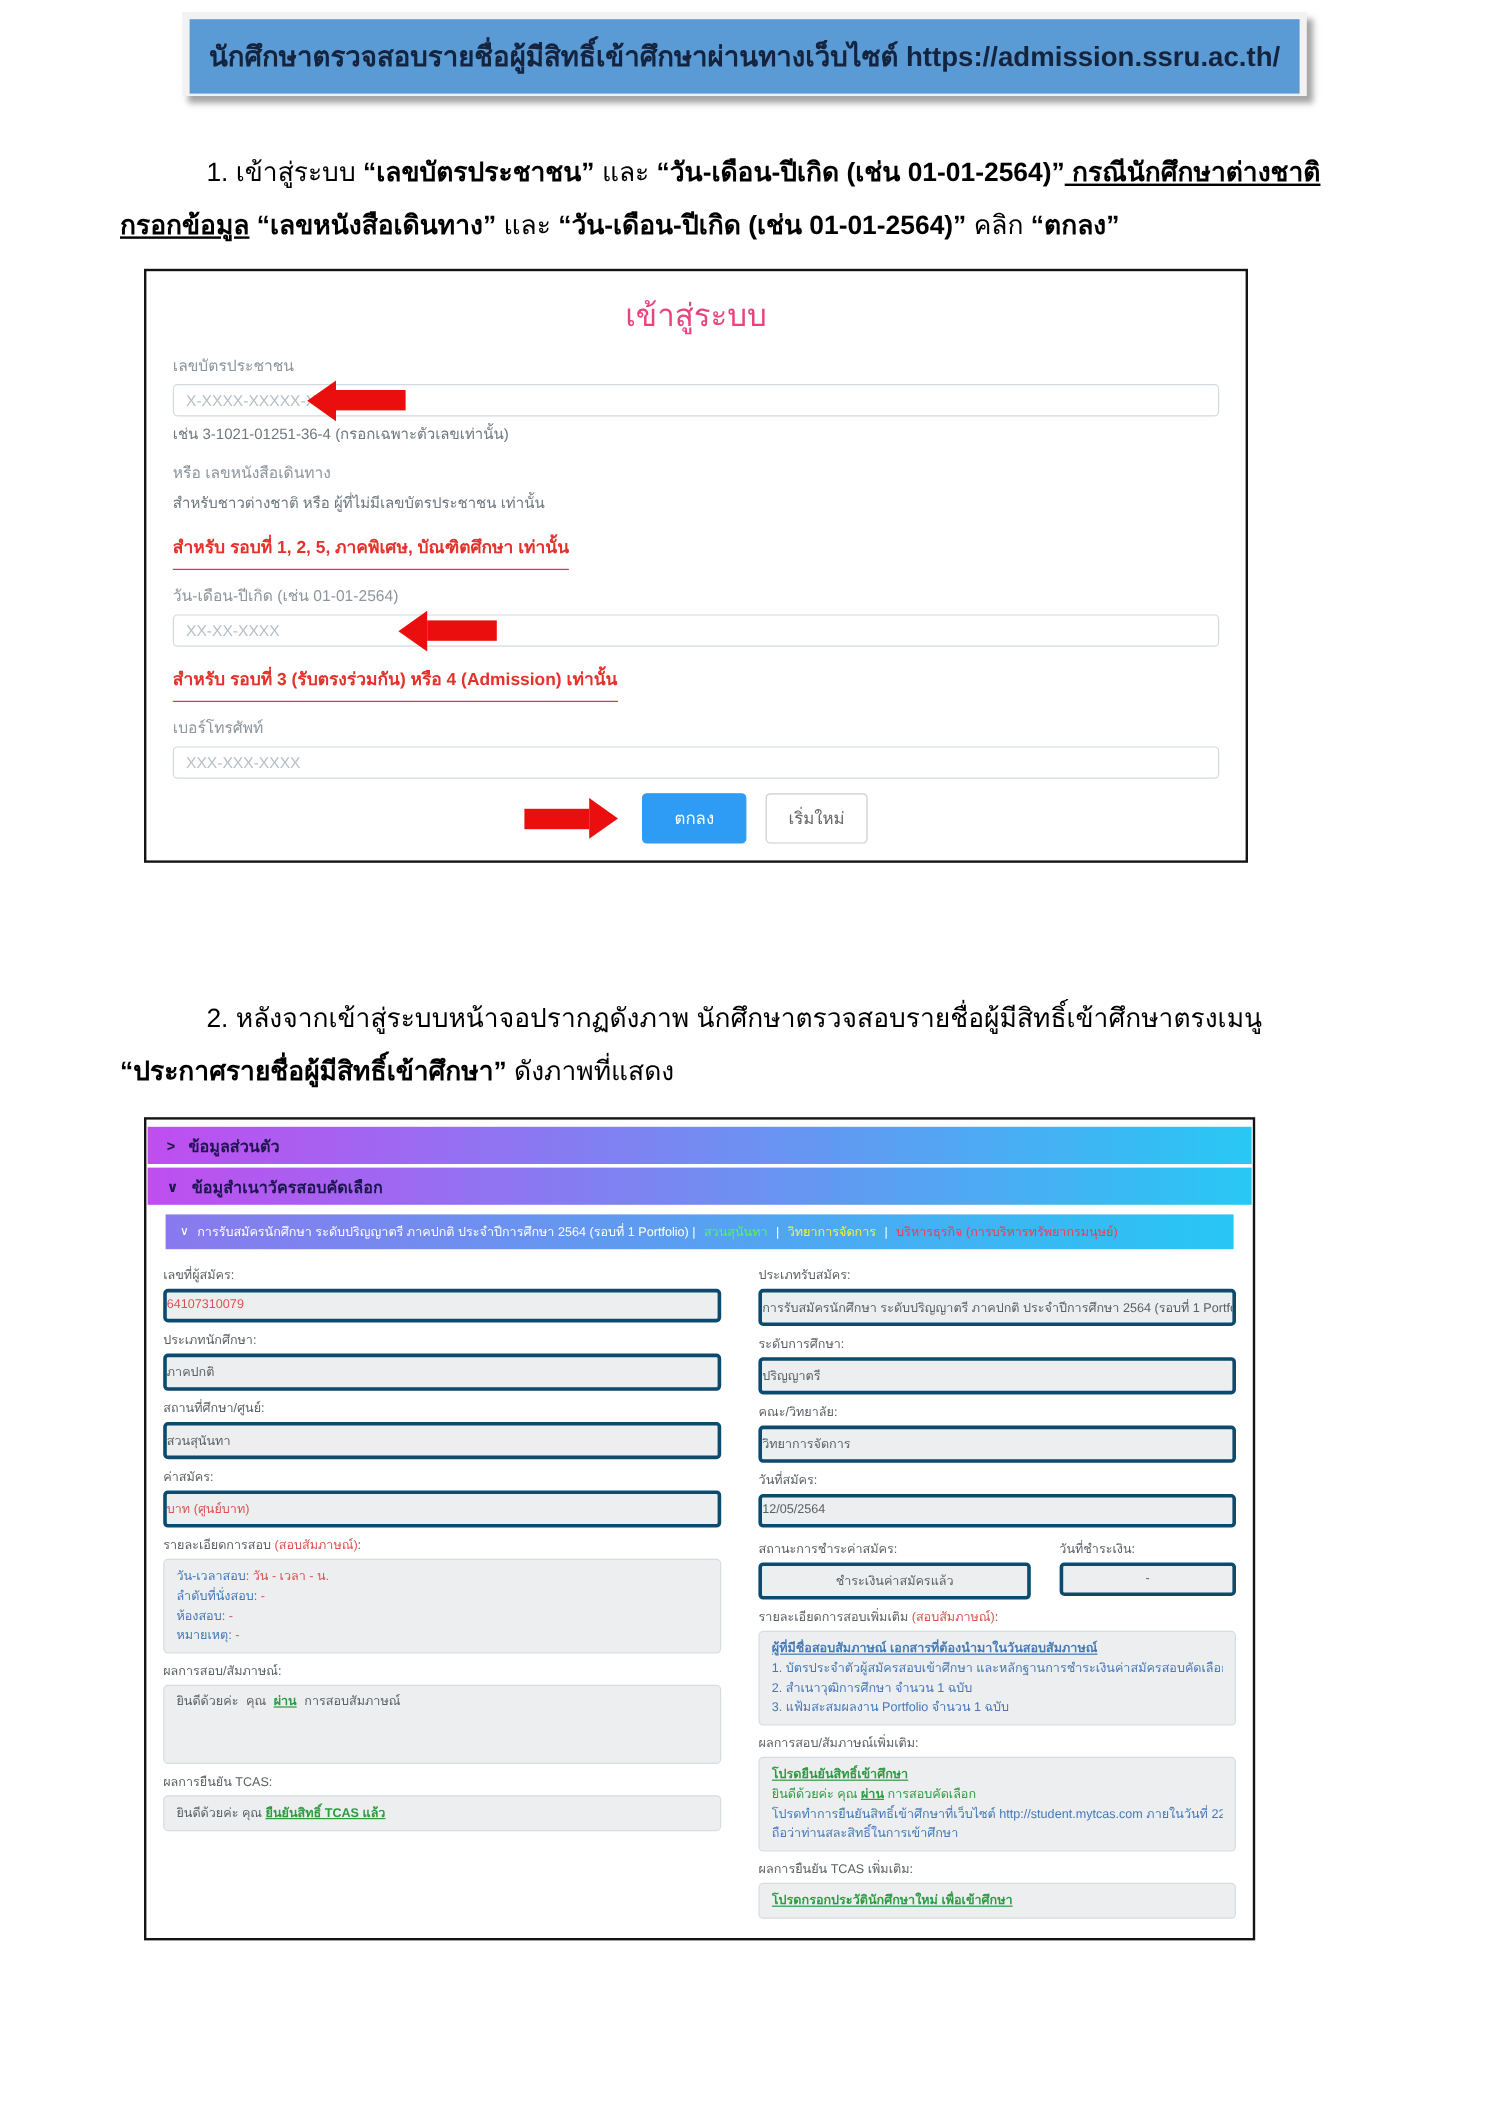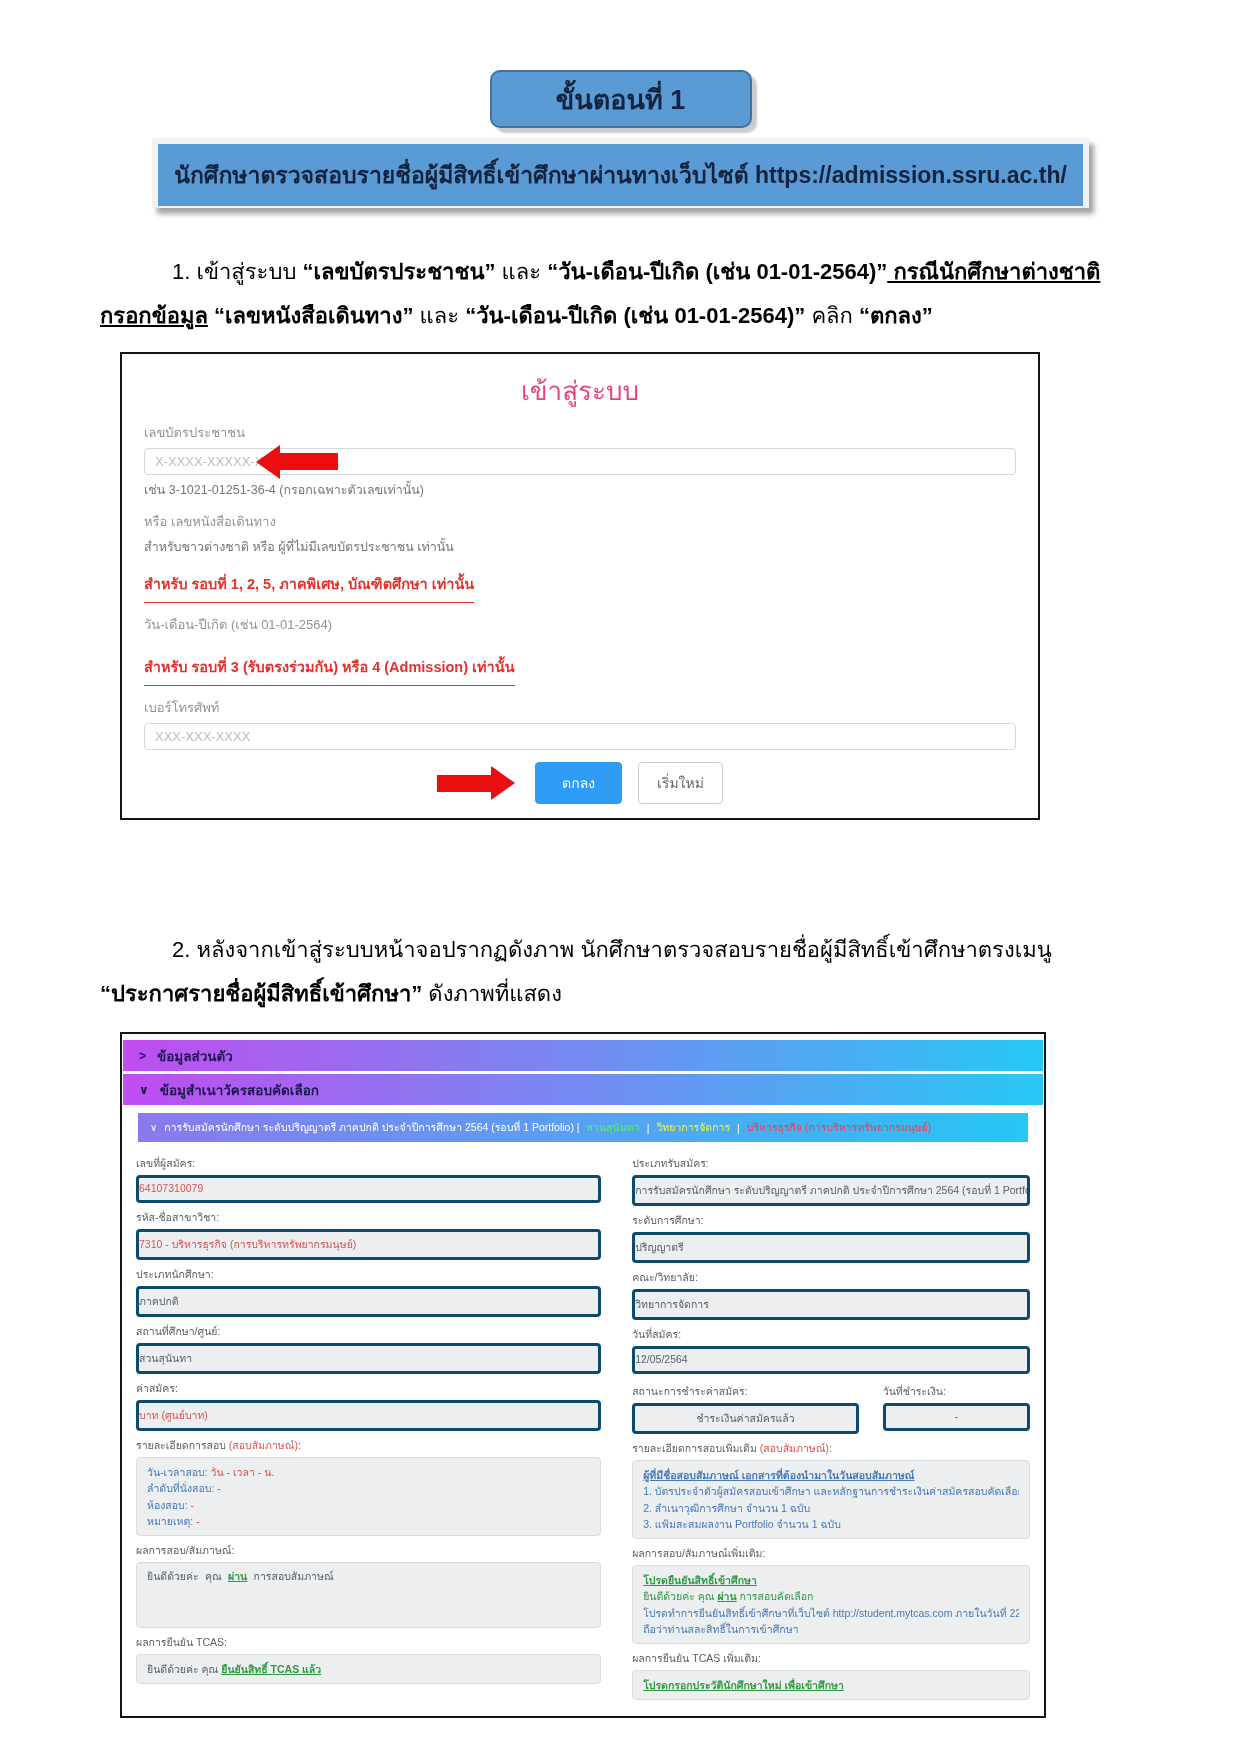--- a/index.html
+++ b/index.html
@@ -73,23 +73,20 @@
   .btext{color:#4579b8;}
   .clip{white-space:nowrap;overflow:hidden;display:block;}
   .status-grid{display:grid;grid-template-columns:57% 37%;column-gap:6%;}
   .center{text-align:center;}
 </style>
 </head>
 <body>
 
 <div class="page">
 
-  <div class="step-badge">
-    <span>ขั้นตอนที่ 1</span>
-  </div>
 
   <div class="banner-outer">
     <div class="banner-inner">
       <span>นักศึกษาตรวจสอบรายชื่อผู้มีสิทธิ์เข้าศึกษาผ่านทางเว็บไซต์ https://admission.ssru.ac.th/</span>
     </div>
   </div>
 
   <p class="para"><span>1. เข้าสู่ระบบ </span><span class="b">“เลขบัตรประชาชน”</span><span> และ </span><span class="b">“วัน-เดือน-ปีเกิด (เช่น 01-01-2564)”</span><span class="bu"> กรณีนักศึกษาต่างชาติกรอกข้อมูล</span><span> </span><span class="b">“เลขหนังสือเดินทาง”</span><span> และ </span><span class="b">“วัน-เดือน-ปีเกิด (เช่น 01-01-2564)”</span><span> คลิก </span><span class="b">“ตกลง”</span></p>
 
   <div class="login-form">
@@ -104,20 +101,27 @@
         </div>
     </div>
     <div class="helptext">เช่น 3-1021-01251-36-4 (กรอกเฉพาะตัวเลขเท่านั้น)</div>
 
     <div class="flabel-sm">หรือ เลขหนังสือเดินทาง</div>
     <div class="helptext">สำหรับชาวต่างชาติ หรือ ผู้ที่ไม่มีเลขบัตรประชาชน เท่านั้น</div>
 
     <div><span class="sec-head">สำหรับ รอบที่ 1, 2, 5, ภาคพิเศษ, บัณฑิตศึกษา เท่านั้น</span></div>
 
     <div class="flabel-sm">วัน-เดือน-ปีเกิด (เช่น 01-01-2564)</div>
+    <div class="input-wrap">
+      <input class="tinput" type="text" placeholder="XX-XX-XXXX" style="">
+      <div class="arrow-left a3">
+          <div class="head"></div>
+          <div class="shaft"></div>
+        </div>
+    </div>
 
     <div><span class="sec-head">สำหรับ รอบที่ 3 (รับตรงร่วมกัน) หรือ 4 (Admission) เท่านั้น</span></div>
 
     <div class="flabel-sm">เบอร์โทรศัพท์</div>
     <div class="input-wrap">
       <input class="tinput" type="text" placeholder="XXX-XXX-XXXX" style="">
     </div>
 
     <div class="btn-row">
       <div class="arrow-right">
@@ -153,24 +157,20 @@
       </div>
 
       <div class="fgrid">
 
         <div class="col-left">
           <div class="field">
             <div class="flabel">เลขที่ผู้สมัคร:</div>
             <div class="fvalue vred">64107310079</div>
           </div>
           <div class="field">
-            <div class="flabel">รหัส-ชื่อสาขาวิชา:</div>
-            <div class="fvalue vred">7310 - บริหารธุรกิจ (การบริหารทรัพยากรมนุษย์)</div>
-          </div>
-          <div class="field">
             <div class="flabel">ประเภทนักศึกษา:</div>
             <div class="fvalue">ภาคปกติ</div>
           </div>
           <div class="field">
             <div class="flabel">สถานที่ศึกษา/ศูนย์:</div>
             <div class="fvalue">สวนสุนันทา</div>
           </div>
           <div class="field">
             <div class="flabel">ค่าสมัคร:</div>
             <div class="fvalue vred">บาท (ศูนย์บาท)</div>

